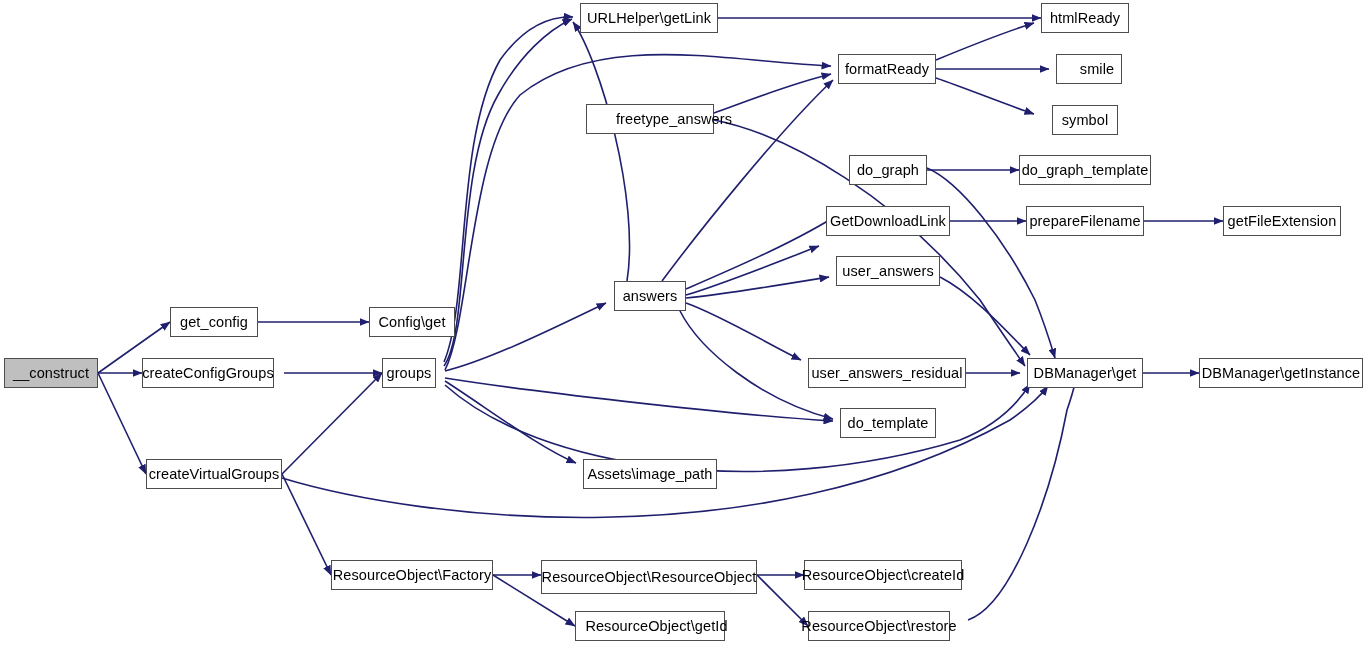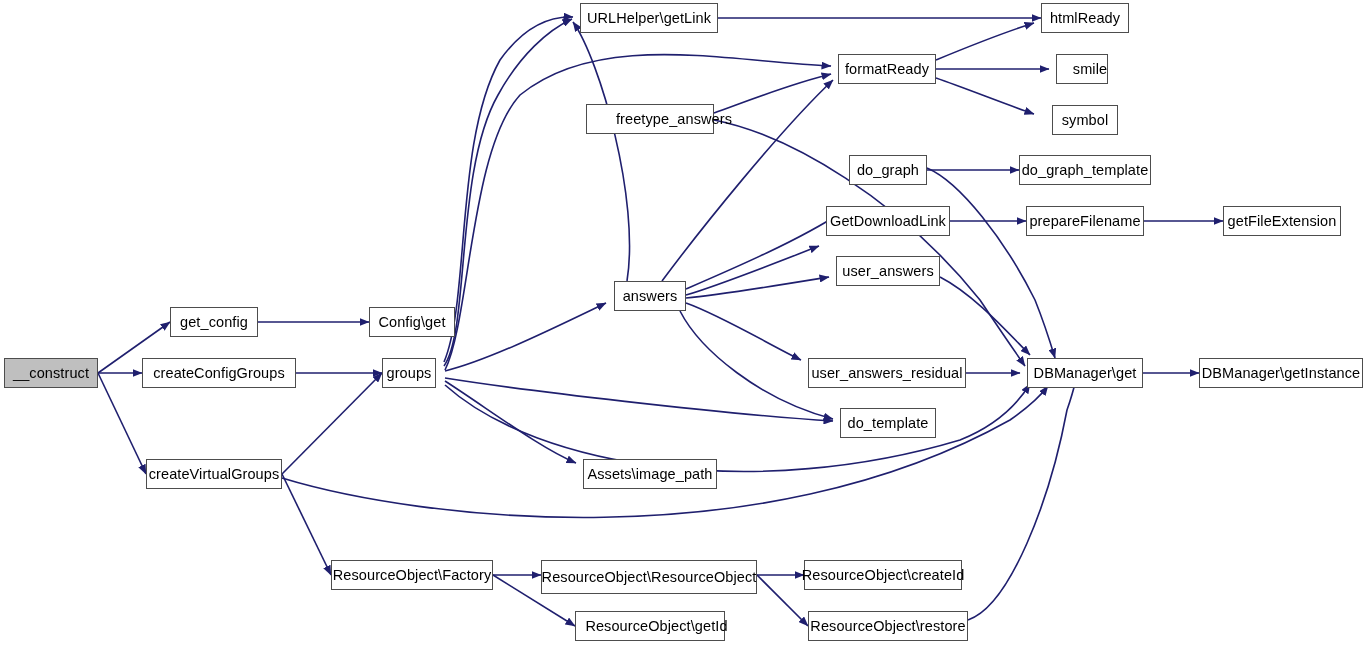--- a/index.html
+++ b/index.html
@@ -79,21 +79,21 @@
         <path d="M757,575 L808,626" marker-end="url(#ah)"></path>
         <path d="M968,620 C1010,606 1050,500 1067,410 C1072,396 1075,384 1077,376" marker-end="url(#ah)"></path>
       </g>
   </svg>
 <div class="node highlight" style="left: 4px; top: 358px; width: 94px; height: 30px;">
       <span>__construct</span>
     </div>
     <div class="node" style="left: 170px; top: 307px; width: 88px; height: 30px;">
       <span>get_config</span>
     </div>
-    <div class="node" style="left: 142px; top: 358px; width: 154px; height: 30px;">
+    <div class="node" style="left: 142px; top: 358px; width: 132px; height: 30px;">
       <span>createConfigGroups</span>
     </div>
     <div class="node" style="left: 146px; top: 459px; width: 136px; height: 30px;">
       <span>createVirtualGroups</span>
     </div>
     <div class="node" style="left: 369px; top: 307px; width: 86px; height: 30px;">
       <span>Config\get</span>
     </div>
     <div class="node" style="left: 382px; top: 358px; width: 54px; height: 30px;">
       <span>groups</span>
@@ -124,21 +124,21 @@
     </div>
     <div class="node" style="left: 808px; top: 358px; width: 158px; height: 30px;">
       <span>user_answers_residual</span>
     </div>
     <div class="node" style="left: 840px; top: 408px; width: 96px; height: 30px;">
       <span>do_template</span>
     </div>
     <div class="node" style="left: 1041px; top: 3px; width: 88px; height: 30px;">
       <span>htmlReady</span>
     </div>
-    <div class="node" style="left: 1056px; top: 54px; width: 52px; height: 30px; padding-left: 16px;">
+    <div class="node" style="left: 1056px; top: 54px; width: 66px; height: 30px; padding-left: 16px;">
       <span>smile</span>
     </div>
     <div class="node" style="left: 1052px; top: 105px; width: 66px; height: 30px;">
       <span>symbol</span>
     </div>
     <div class="node" style="left: 1019px; top: 155px; width: 132px; height: 30px;">
       <span>do_graph_template</span>
     </div>
     <div class="node" style="left: 1026px; top: 206px; width: 118px; height: 30px;">
       <span>prepareFilename</span>
@@ -157,16 +157,16 @@
     </div>
     <div class="node" style="left: 541px; top: 560px; width: 216px; height: 34px;">
       <span>ResourceObject\ResourceObject</span>
     </div>
     <div class="node" style="left: 575px; top: 611px; width: 150px; height: 30px; padding-left: 13px;">
       <span>ResourceObject\getId</span>
     </div>
     <div class="node" style="left: 804px; top: 560px; width: 158px; height: 30px;">
       <span>ResourceObject\createId</span>
     </div>
-    <div class="node" style="left: 808px; top: 611px; width: 160px; height: 30px;">
+    <div class="node" style="left: 808px; top: 611px; width: 142px; height: 30px;">
       <span>ResourceObject\restore</span>
     </div>
   </div>
 
 </body></html>

